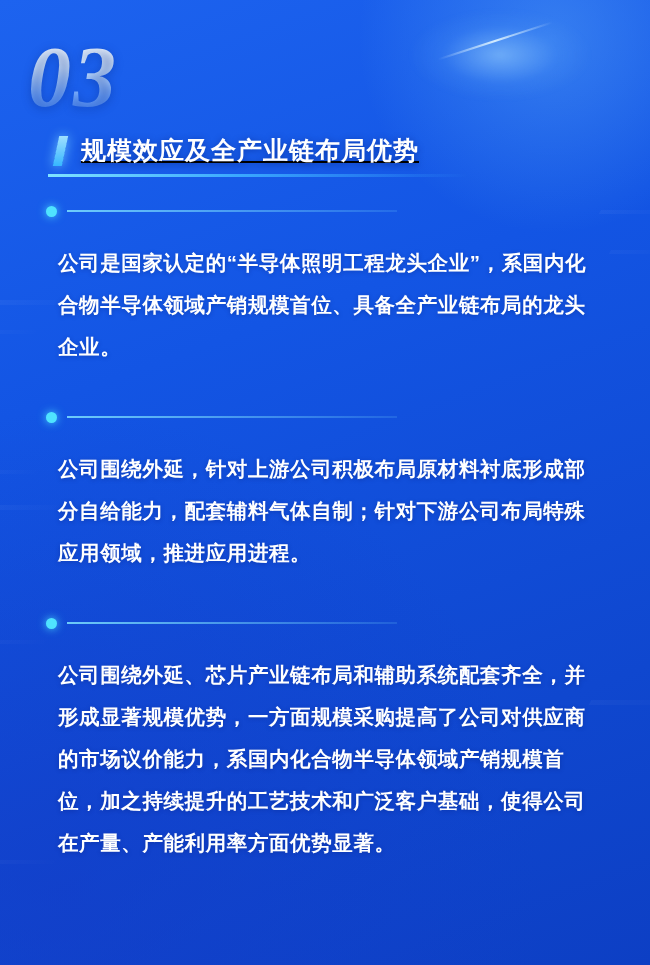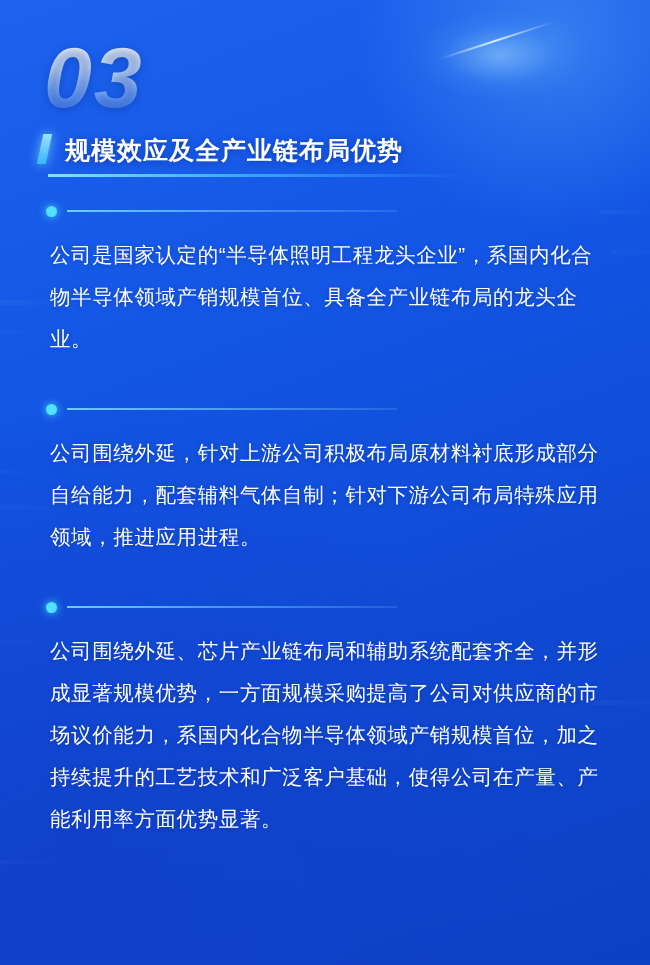--- a/index.html
+++ b/index.html
@@ -65,41 +65,42 @@
   
   .header {
     position: absolute;
     left: 0;
     top: 26px;
     width: 650px;
     height: 150px;
   }
   .big-number {
     position: absolute;
-    left: 44px;
+    left: 28px;
     top: 8px;
-    font-family: Liberation Sans, sans-serif;
+    font-family: Liberation Serif, serif;
     font-size: 86px;
     font-weight: bold;
     font-style: italic;
     letter-spacing: 2px;
     line-height: 1;
     background: linear-gradient(180deg, #ffffff 0%, #cfe6ff 40%, #6fa7ff 72%, #2f6fe8 100%);
     -webkit-background-clip: text;
     background-clip: text;
     color: transparent;
     -webkit-text-fill-color: transparent;
     text-shadow: 0 2px 10px rgba(10,40,130,0.35);
   }
   .title-row {
     position: absolute;
-    left: 40px;
+    left: 56px;
     top: 108px;
     display: flex;
-    align-items: flex-start;
+    align-items: center;
+    text-decoration: underline;
   }
   .title-bar {
     width: 9px;
     height: 30px;
     background: linear-gradient(180deg, #9fe0ff, #36b6ff);
     transform: skewX(-12deg);
     margin-right: 16px;
     box-shadow: 0 0 10px rgba(120,210,255,0.8);
   }
   .title-text {
@@ -155,22 +156,23 @@
   .bl-1 { width: 330px; }
   .bl-2 { width: 330px; }
   .bl-3 { width: 330px; }
 
   .para {
     color: #ffffff;
     font-size: 20.5px;
     line-height: 42px;
     letter-spacing: 0.6px;
     text-shadow: 0 1px 4px rgba(0,25,110,0.35);
-    margin: 8px;
+    margin: 16px;
     max-width: 560px;
+    font-weight: bold;
   }
 </style>
 </head>
 <body>
 
 <div class="page">
 
   <div class="glow"></div>
   <div class="glow-line"></div>
 

